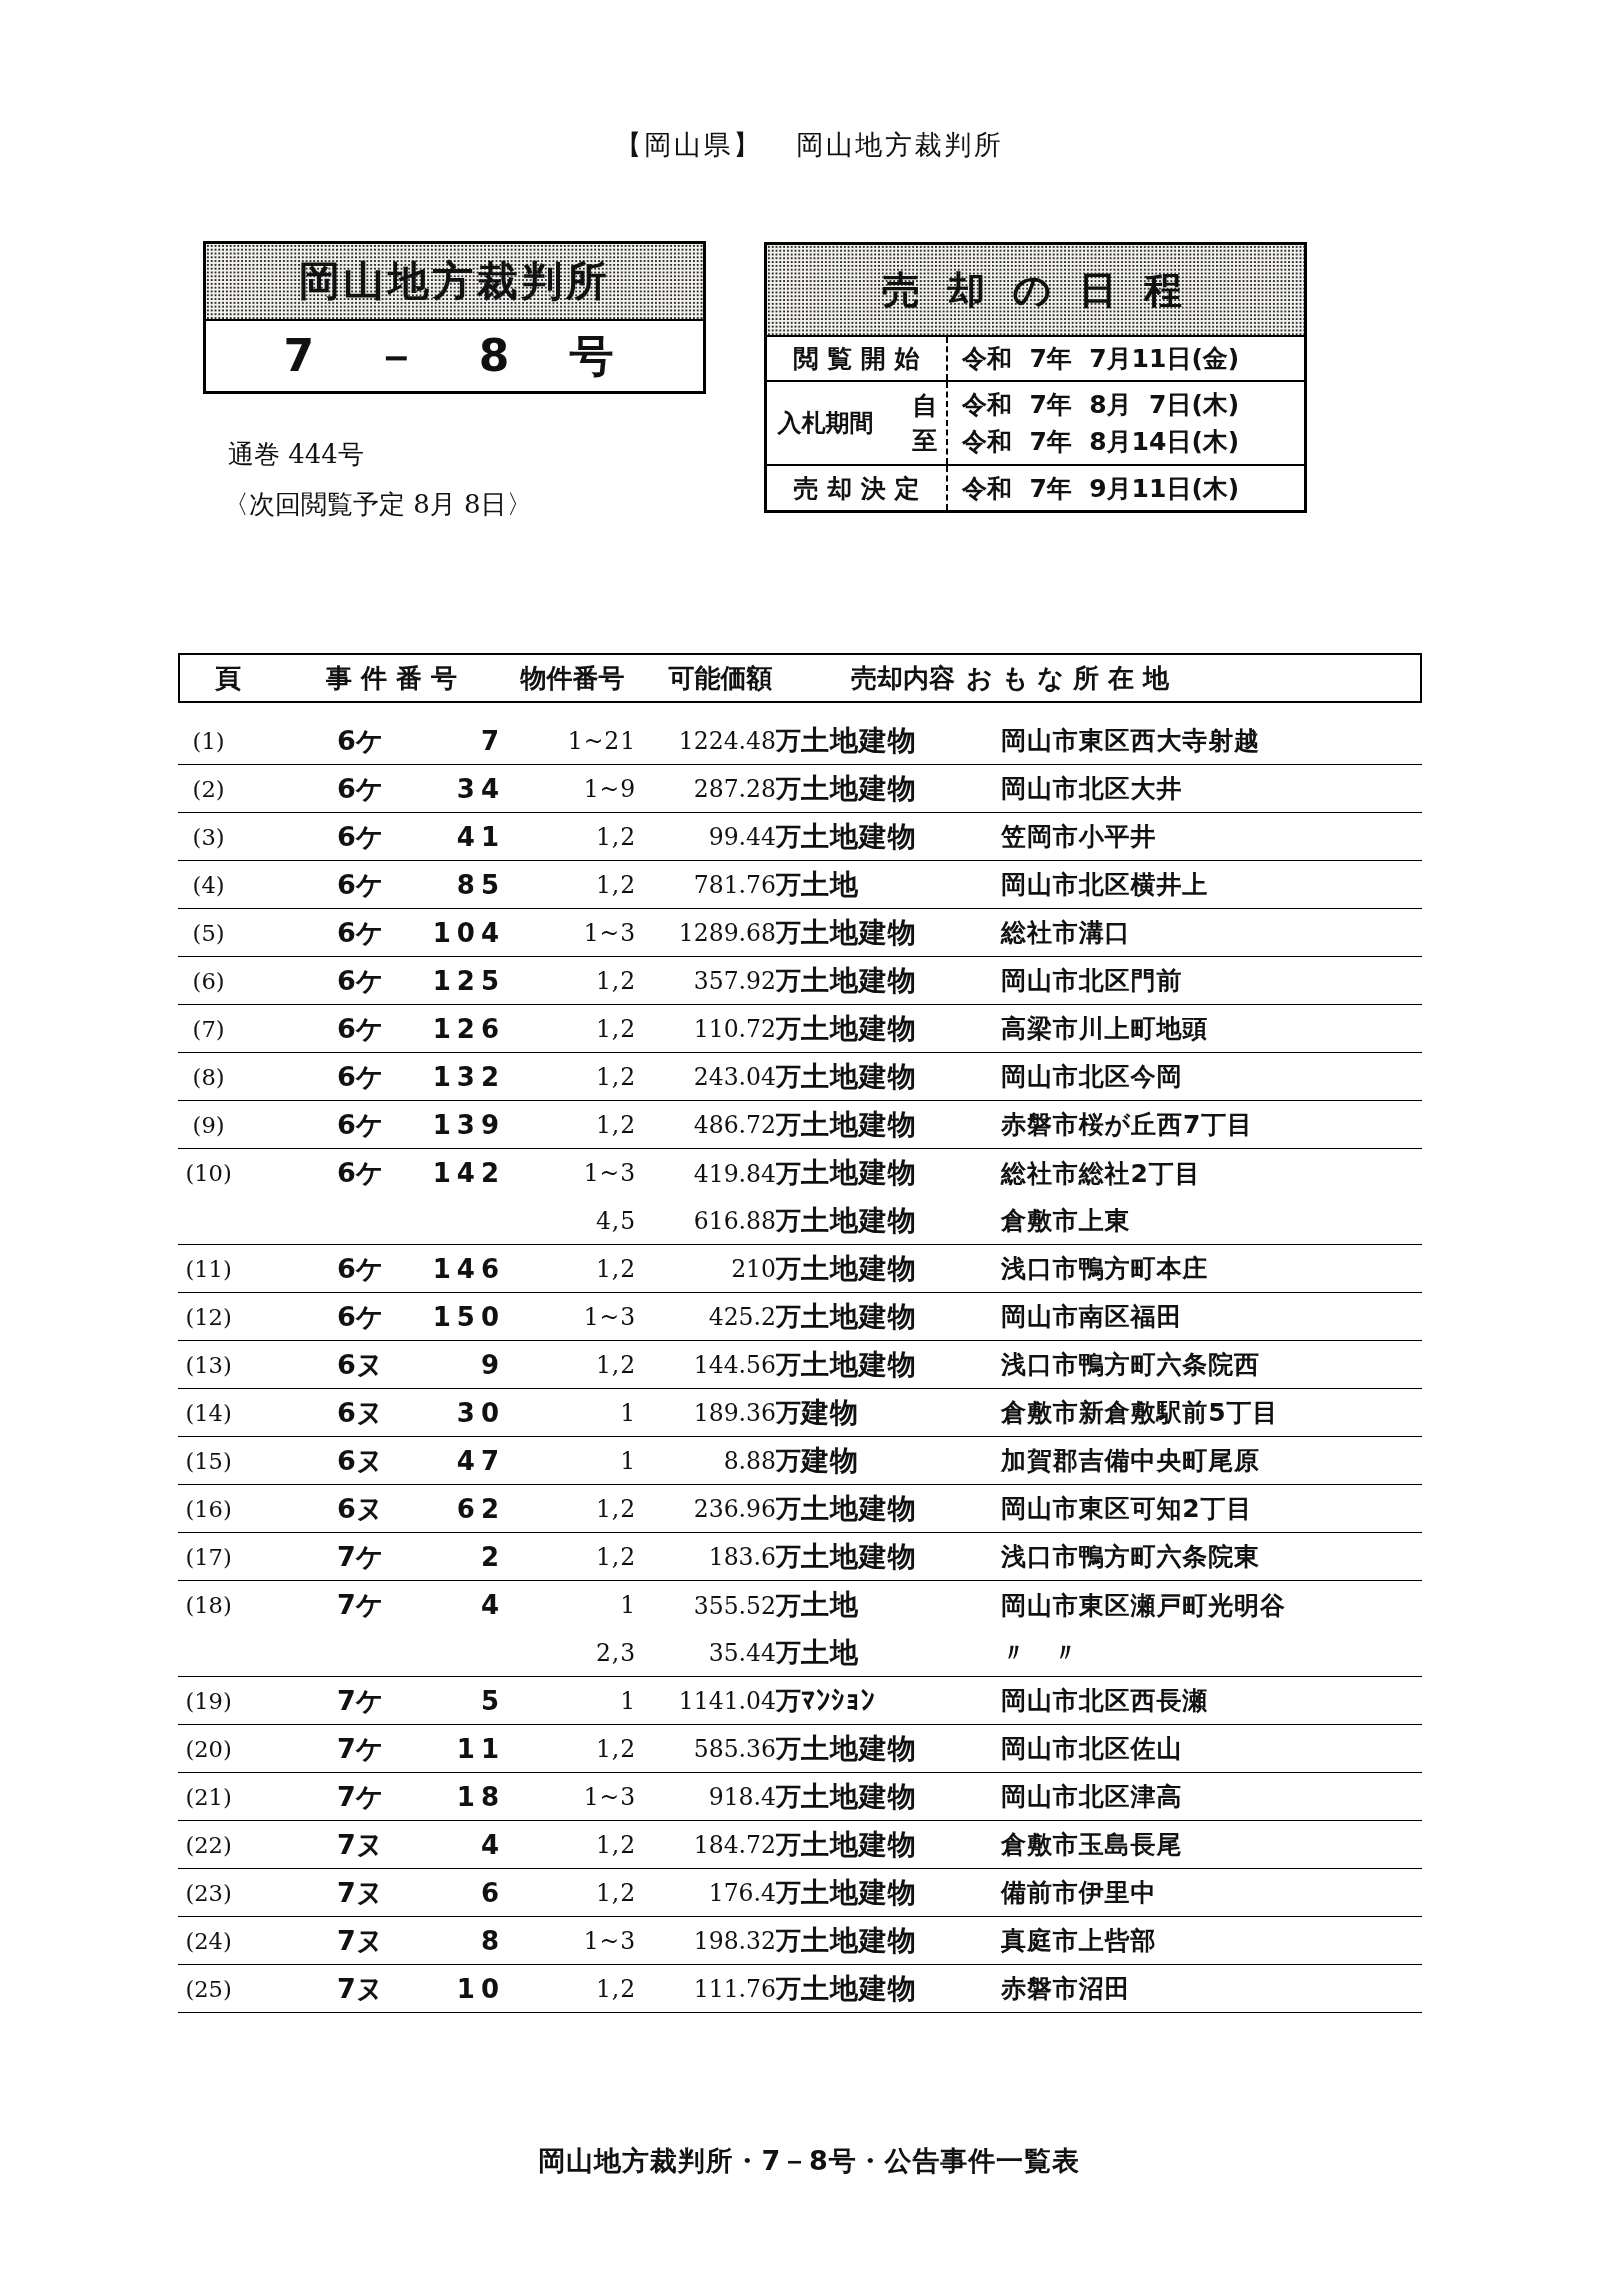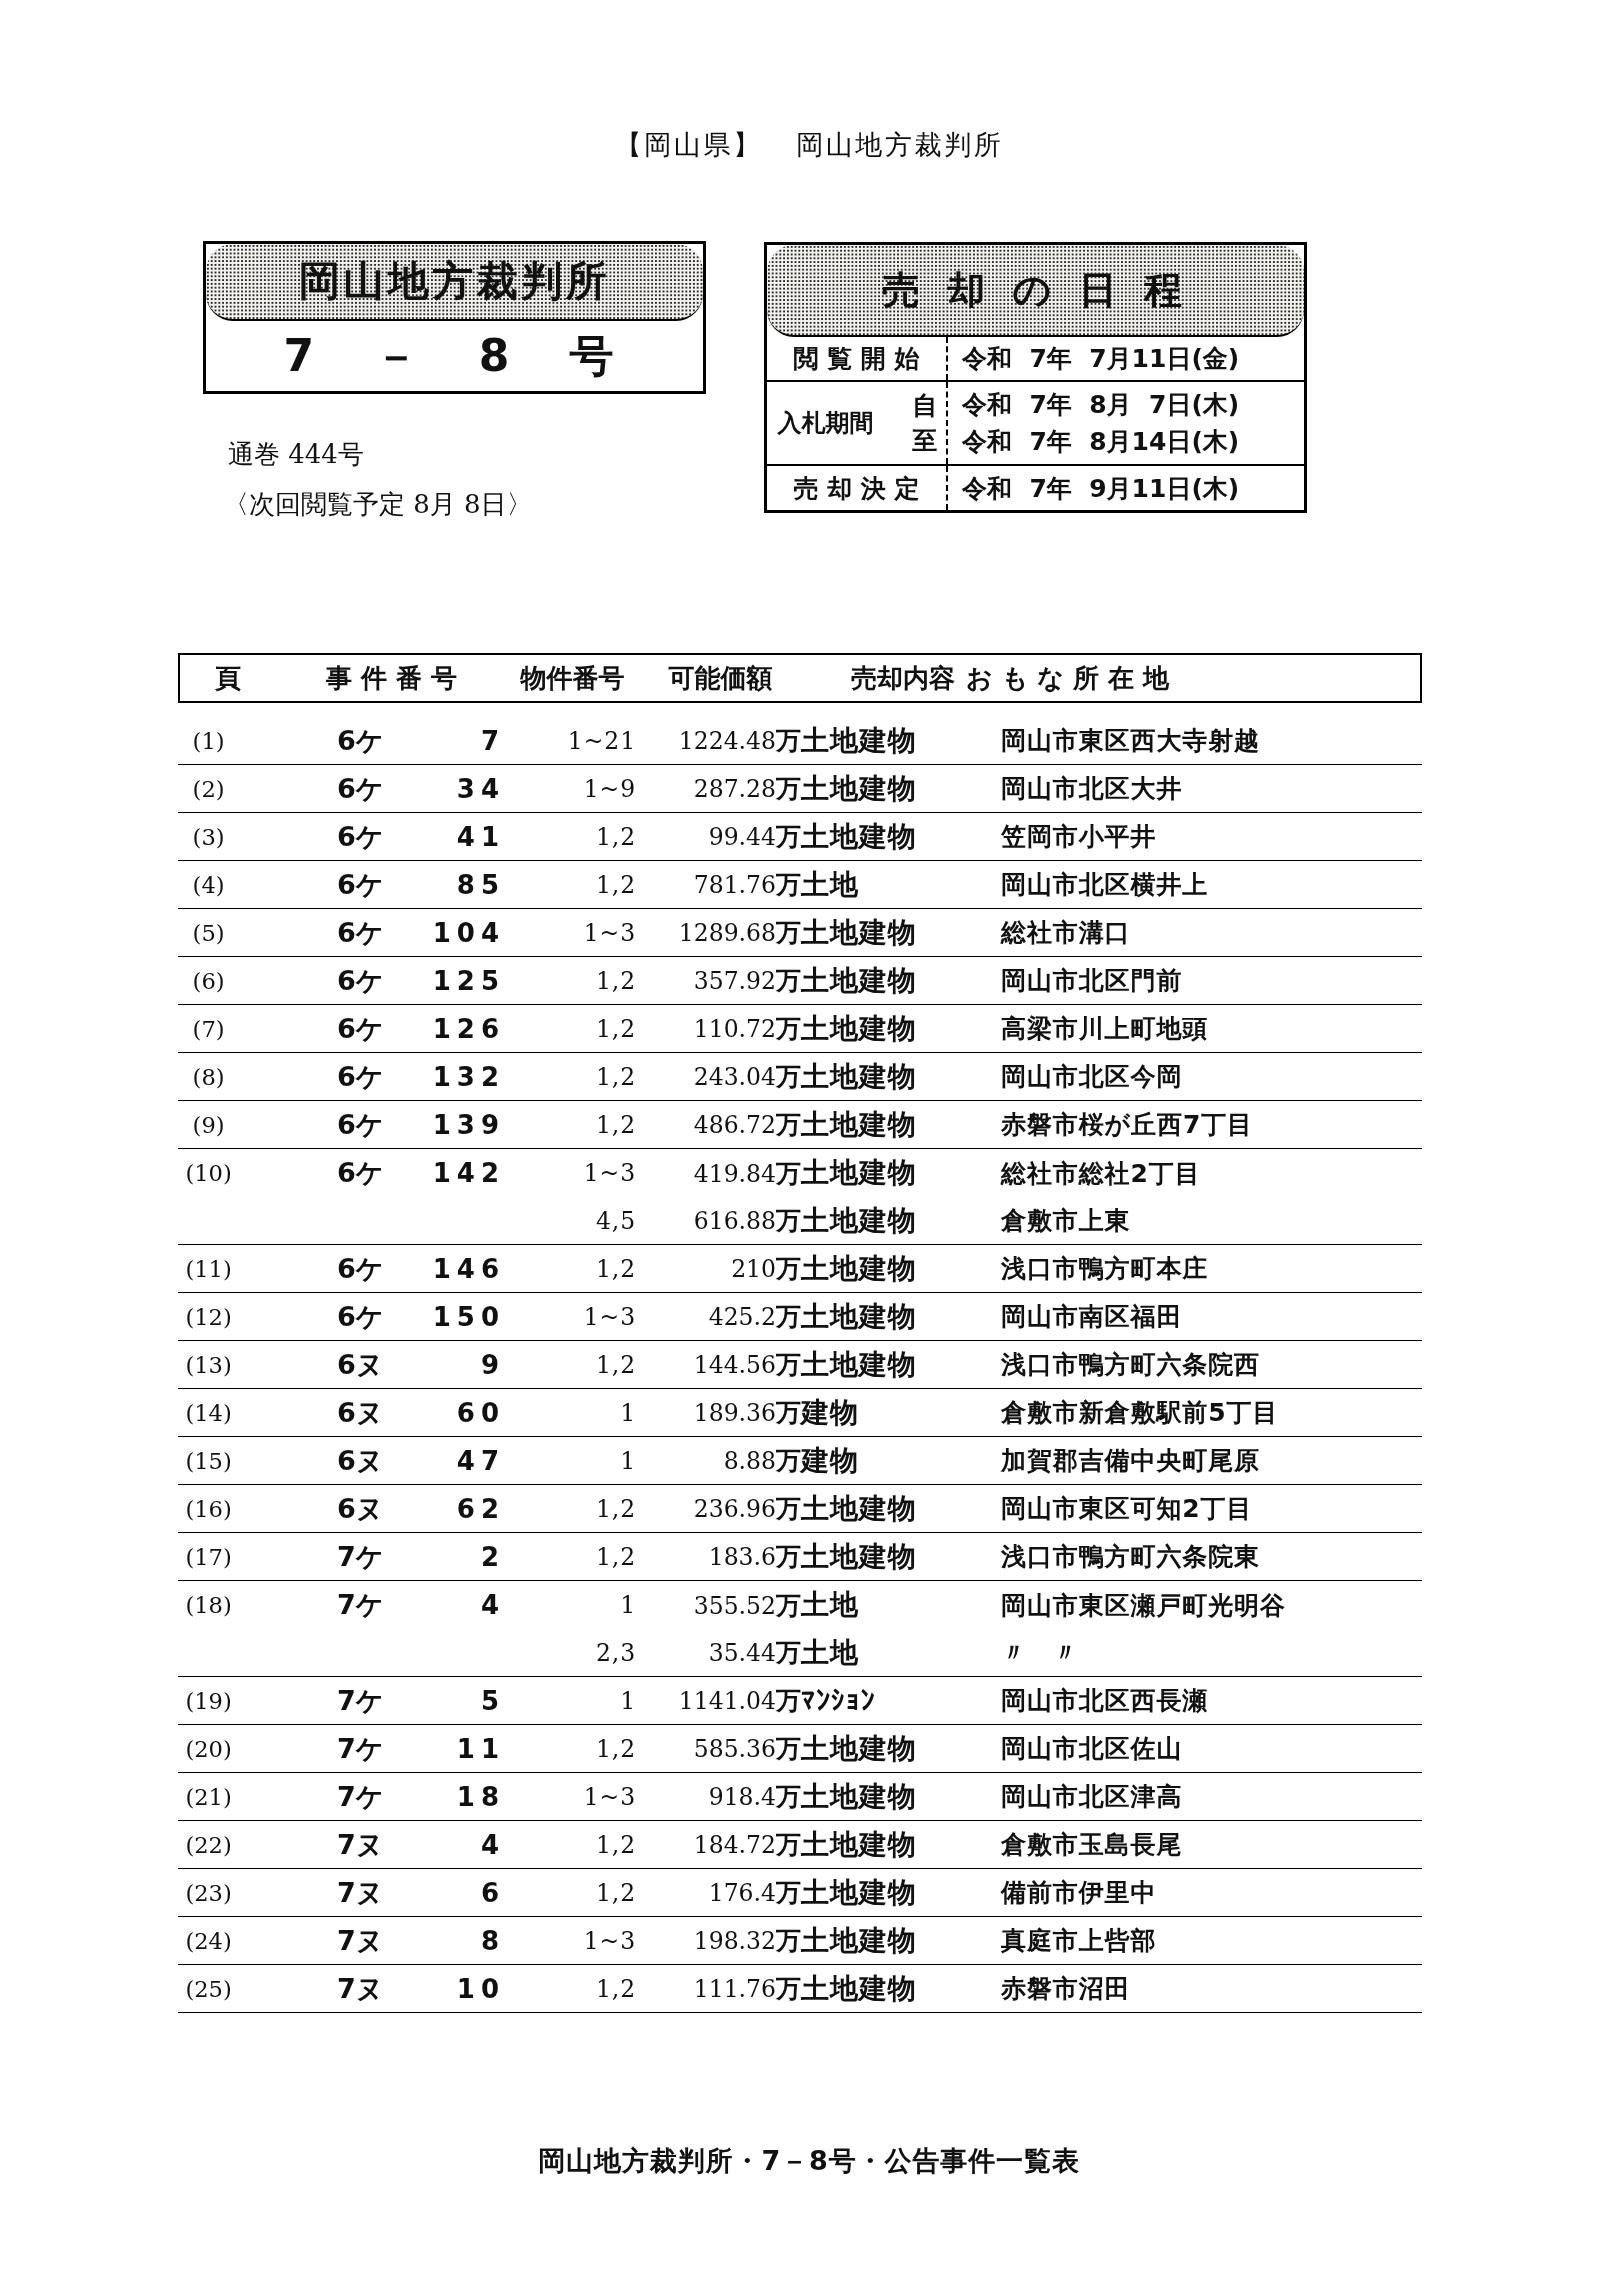--- a/index.html
+++ b/index.html
@@ -7,21 +7,20 @@
   .page {
     position:relative; width:1618px; height:2284px; margin:0 auto;
     background:#ffffff; color:#111;
     font-family:"DejaVu Sans", sans-serif;
     overflow:hidden;
   }
   .halftone {
     background-color:#f3f1ed;
     background-image:radial-gradient(circle, #2b2b2b 0.9px, rgba(0,0,0,0) 1.3px);
     background-size:3.8px 3.8px;
-    border-radius:27px;
   }
   
   .doc-header {
     position:absolute; top:127px; left:0; width:100%;
     text-align:center;
     font-family:"DejaVu Serif", serif;
     font-size:27px; font-weight:400; letter-spacing:2.6px;
     white-space:pre;
   }
   
@@ -301,21 +300,21 @@
       <div class="c-caseno">9</div>
       <div class="c-bukken">1,2</div>
       <div class="c-price"><span>144.56</span><span class="unit">万</span></div>
       <div class="c-content">土地建物</div>
       <div class="c-location">浅口市鴨方町六条院西</div>
     </div>
 
     <div class="trow">
       <div class="c-page">(14)</div>
       <div class="c-prefix">6ヌ</div>
-      <div class="c-caseno">60</div>
+      <div class="c-caseno">30</div>
       <div class="c-bukken">1</div>
       <div class="c-price"><span>189.36</span><span class="unit">万</span></div>
       <div class="c-content">建物</div>
       <div class="c-location">倉敷市新倉敷駅前5丁目</div>
     </div>
 
     <div class="trow">
       <div class="c-page">(15)</div>
       <div class="c-prefix">6ヌ</div>
       <div class="c-caseno">47</div>

